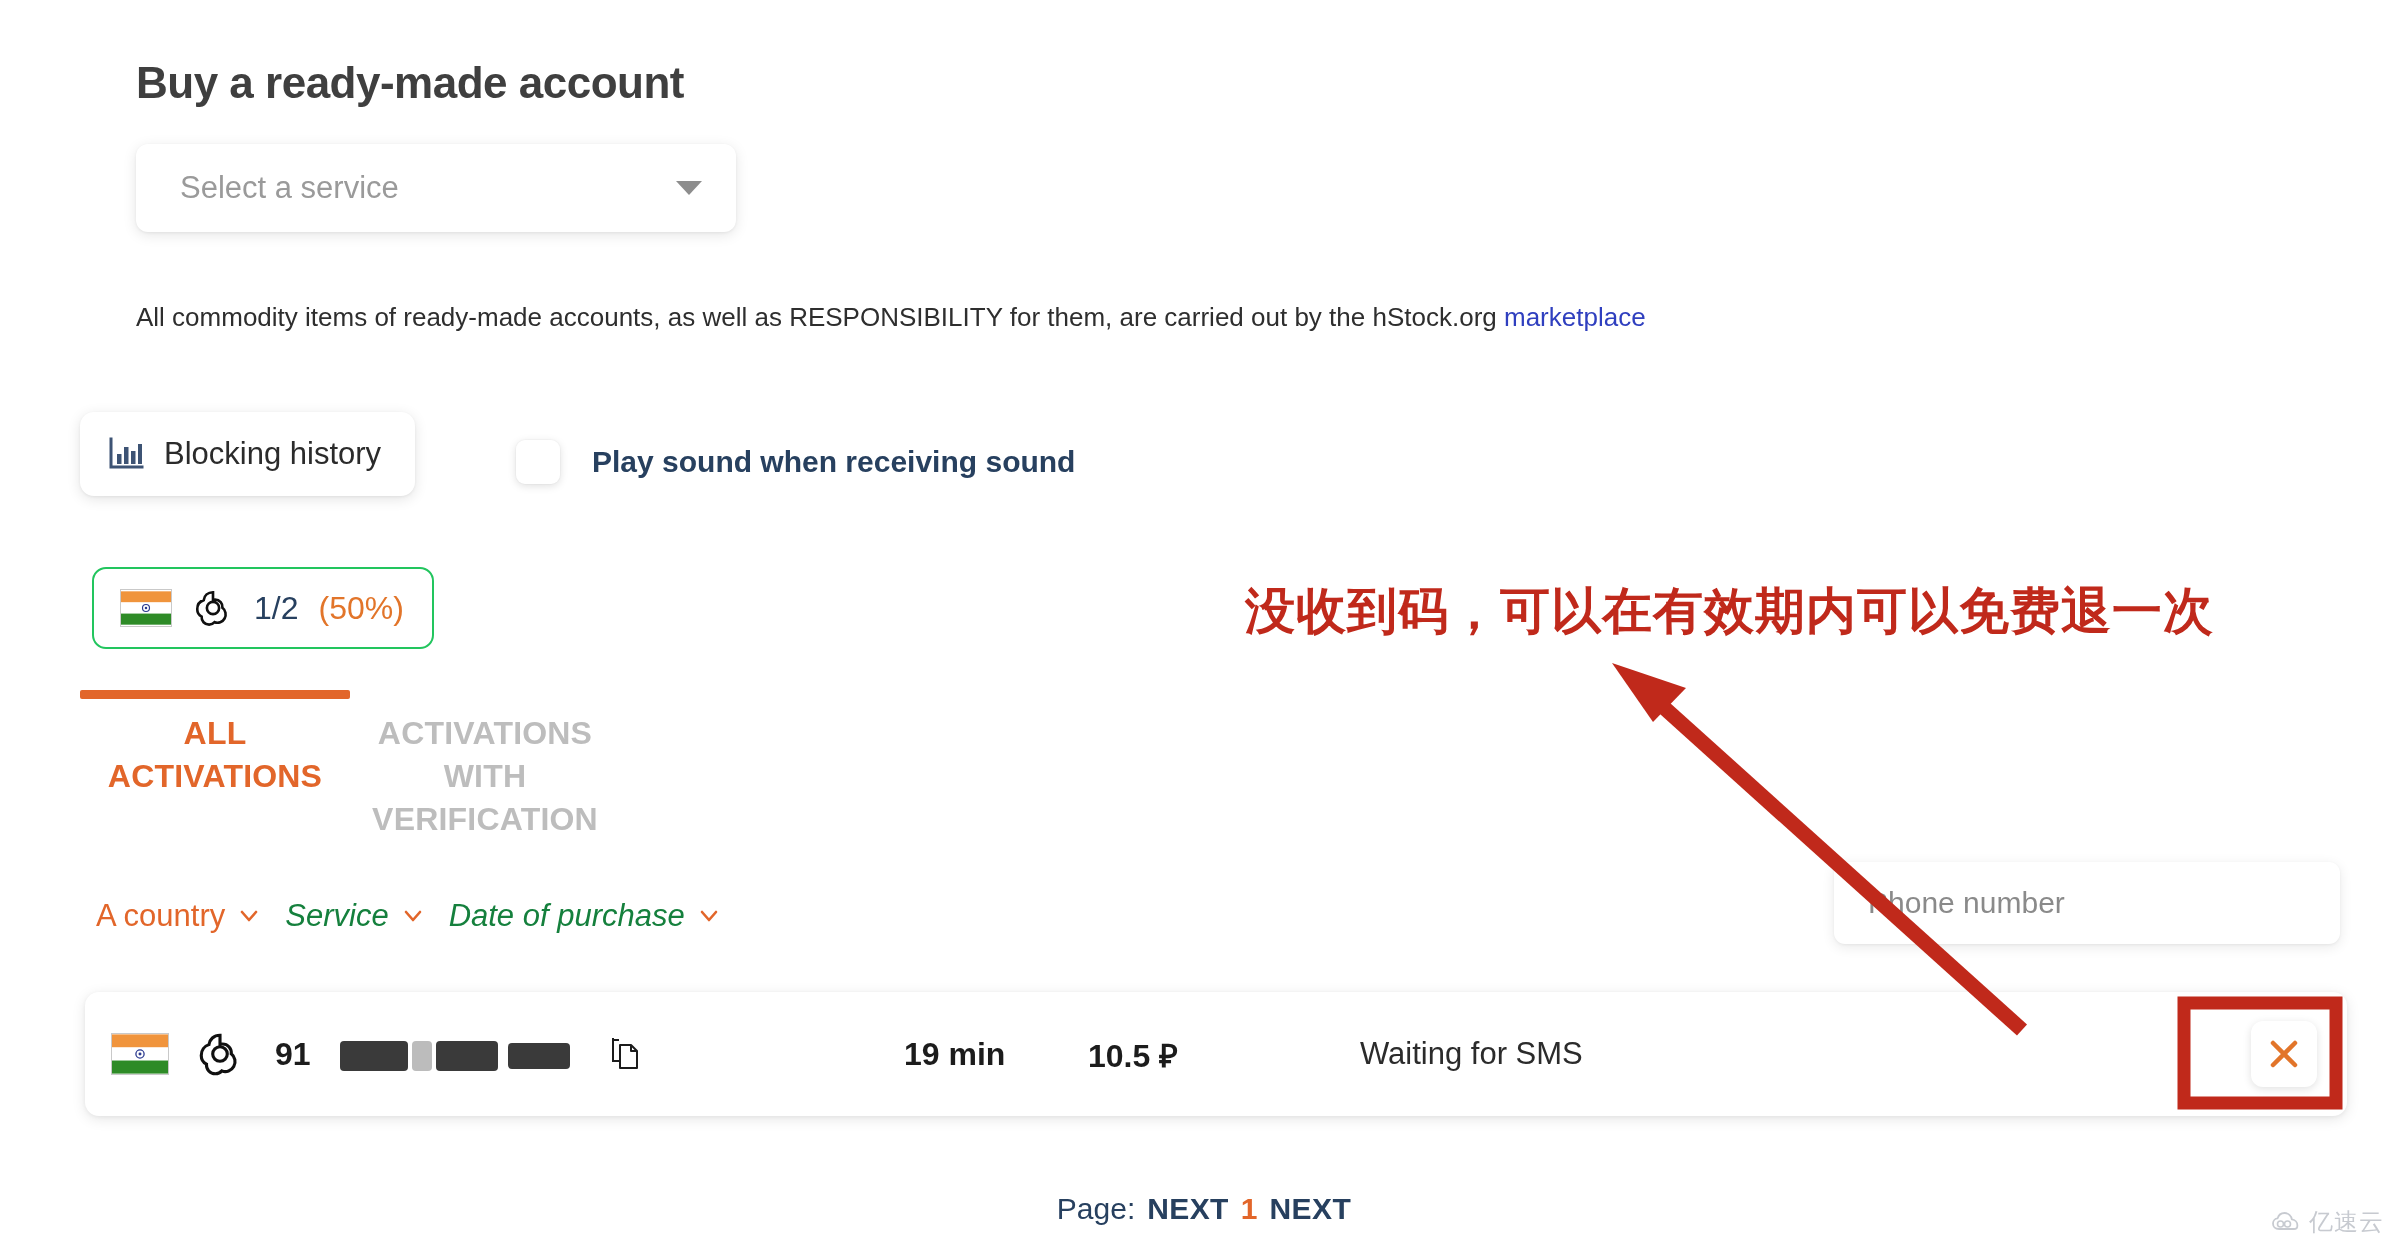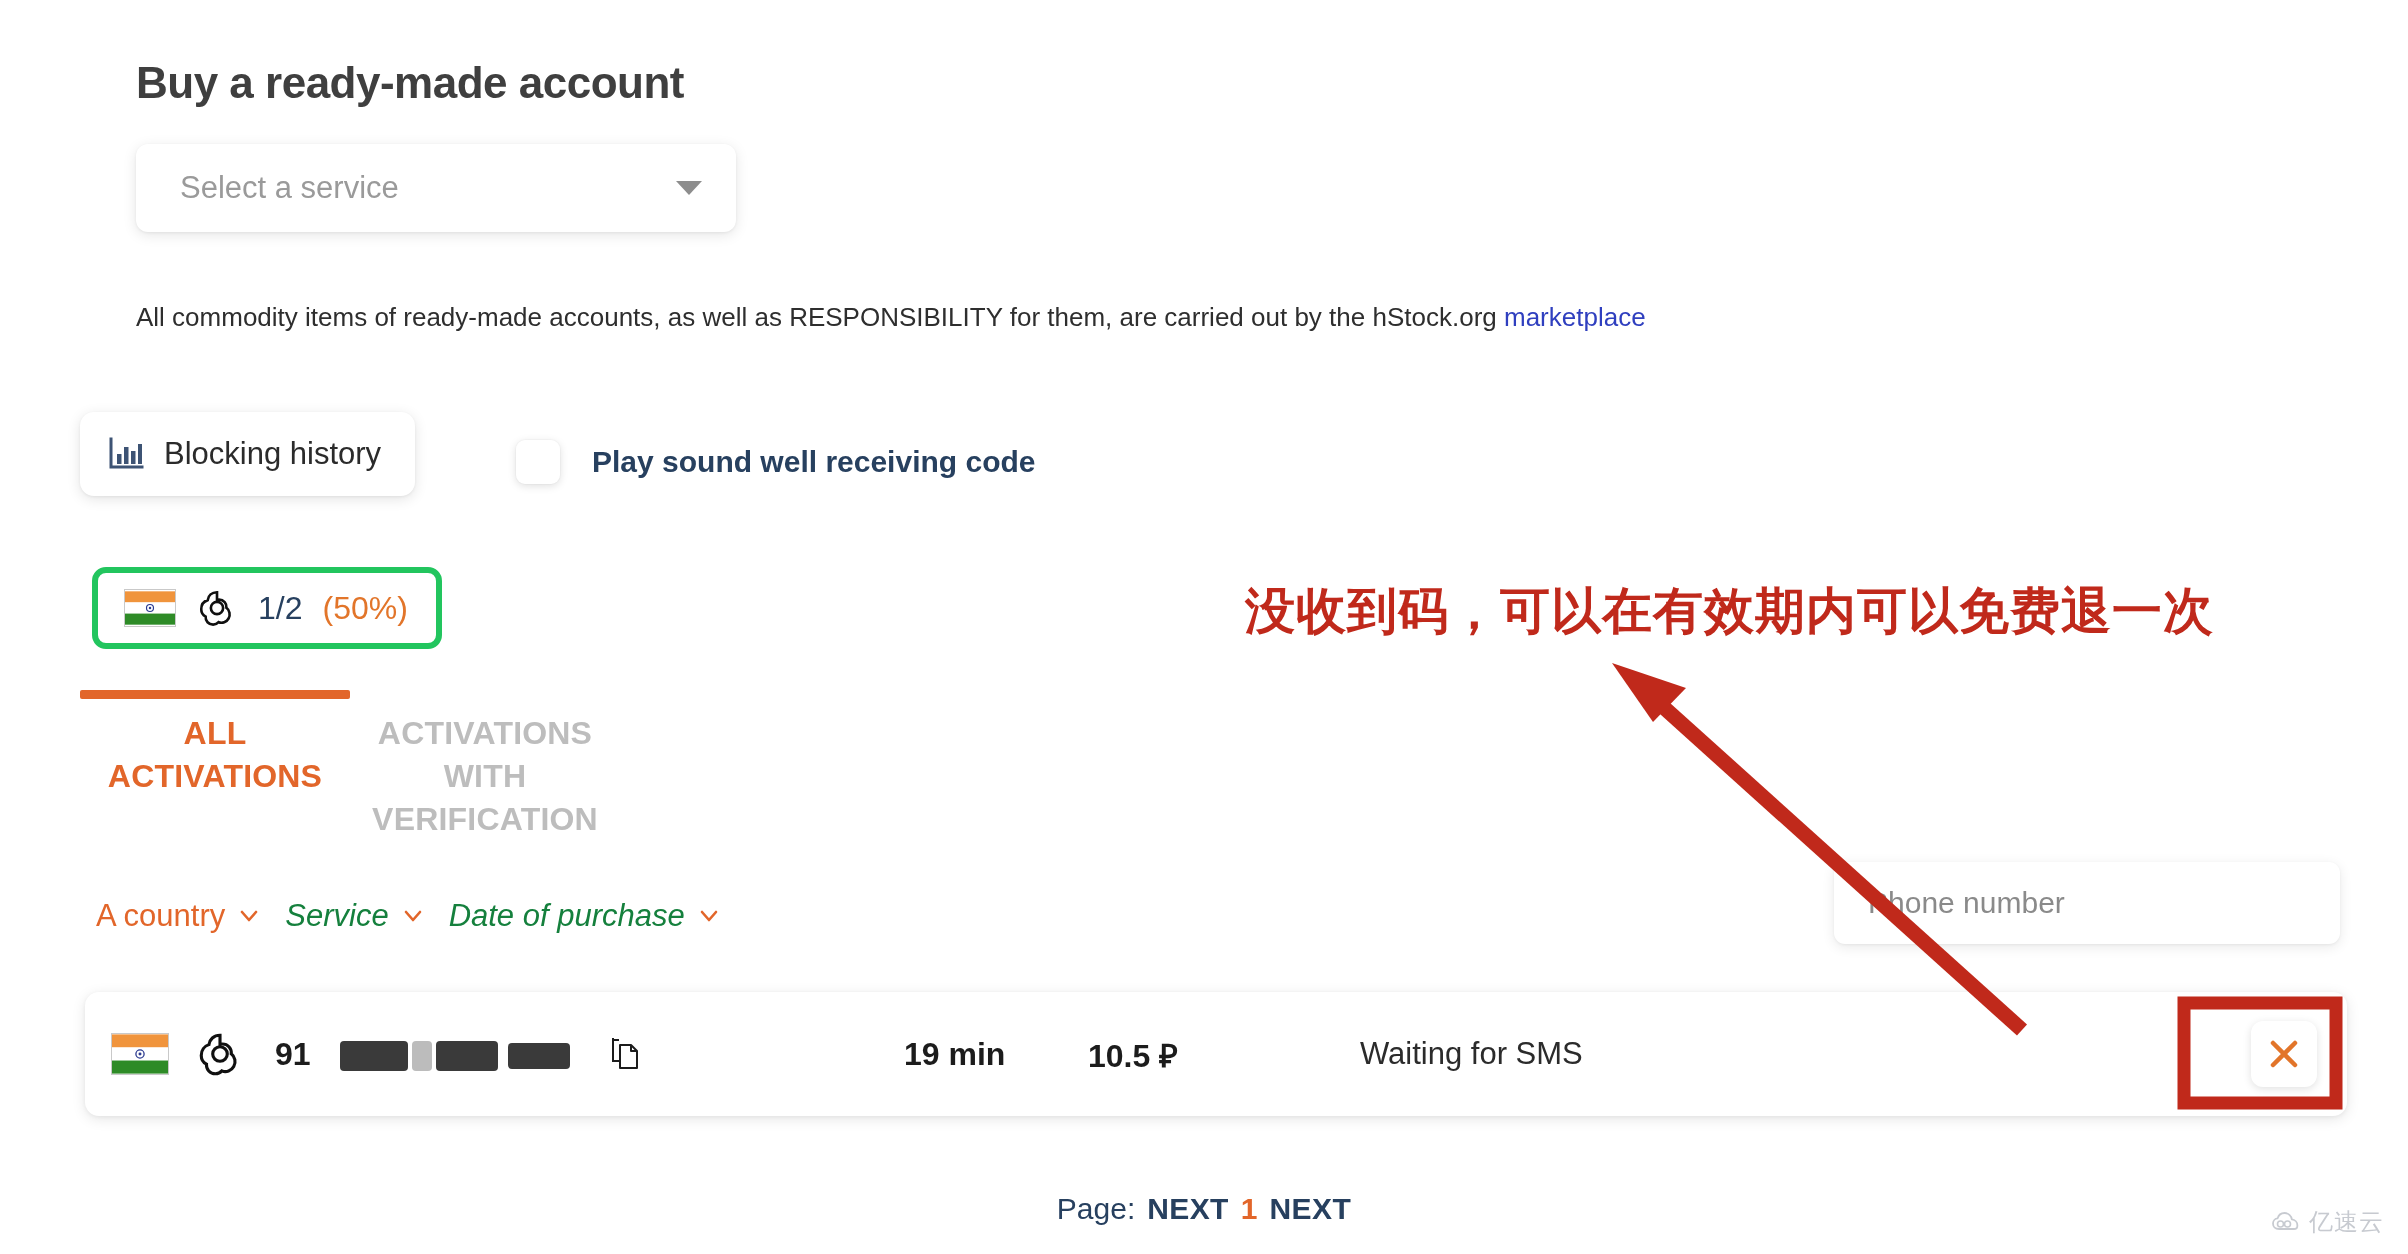--- a/index.html
+++ b/index.html
@@ -119,21 +119,21 @@
     white-space: nowrap;
   }
 
   
   .counter-badge {
     position: absolute;
     left: 92px;
     top: 567px;
     height: 82px;
     padding: 0 28px 0 26px;
-    border: 6px solid #22c55e;
+    border: 2px solid #22c55e;
     border-radius: 14px;
     background: #ffffff;
     display: flex;
     align-items: center;
     gap: 20px;
     cursor: pointer;
   }
   .flag-in {
     width: 52px; height: 38px;
     display: block;
@@ -329,21 +329,21 @@
         <rect x="16" y="10" width="4.5" height="17" fill="#3d5374"></rect>
         <rect x="23" y="14" width="4.5" height="13" fill="#3d5374"></rect>
         <rect x="30" y="7" width="4" height="20" fill="#3d5374"></rect>
       </svg>
     </span>
     <span class="label">Blocking history</span>
   </div>
 
   <div class="sound-row">
     <span class="checkbox"></span>
-    <span class="sound-label">Play sound well receiving code</span>
+    <span class="sound-label">Play sound when receiving sound</span>
   </div>
 
   <div class="counter-badge">
     <span>
       <svg class="flag-in" viewBox="0 0 60 40">
         <rect x="0" y="0" width="60" height="13.3" fill="#f0943c"></rect>
         <rect x="0" y="13.3" width="60" height="13.4" fill="#ffffff"></rect>
         <rect x="0" y="26.7" width="60" height="13.3" fill="#2e8b27"></rect>
         <circle cx="30" cy="20" r="4.2" fill="none" stroke="#2b3a8f" stroke-width="1.4"></circle>
         <circle cx="30" cy="20" r="1.5" fill="#2b3a8f"></circle>

